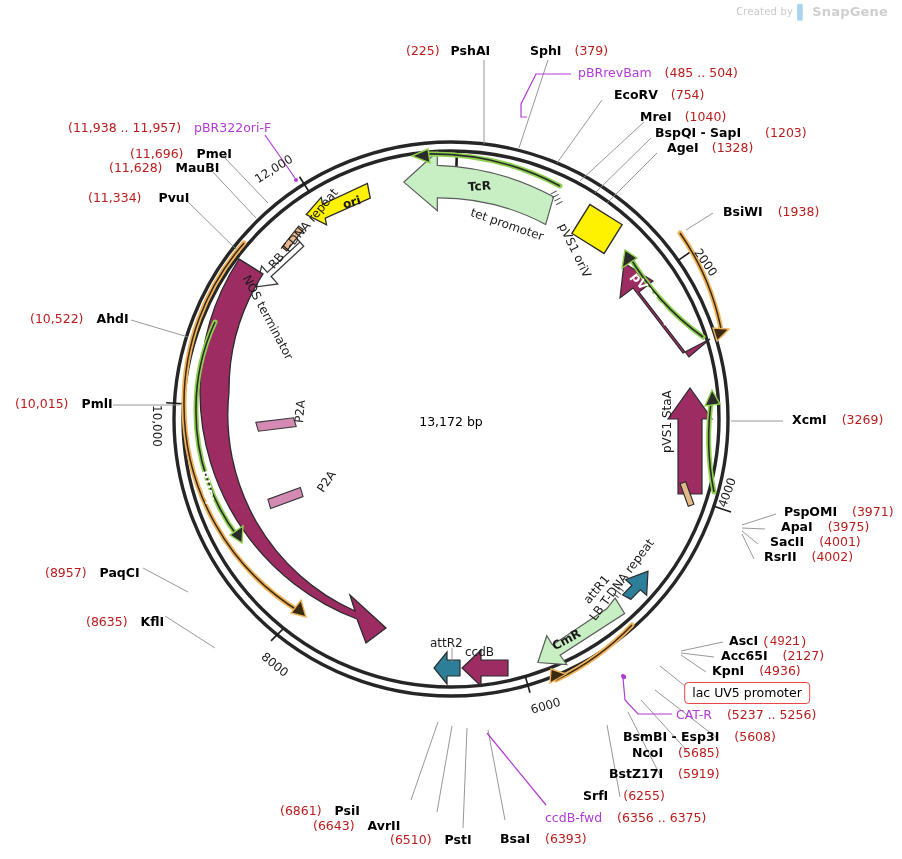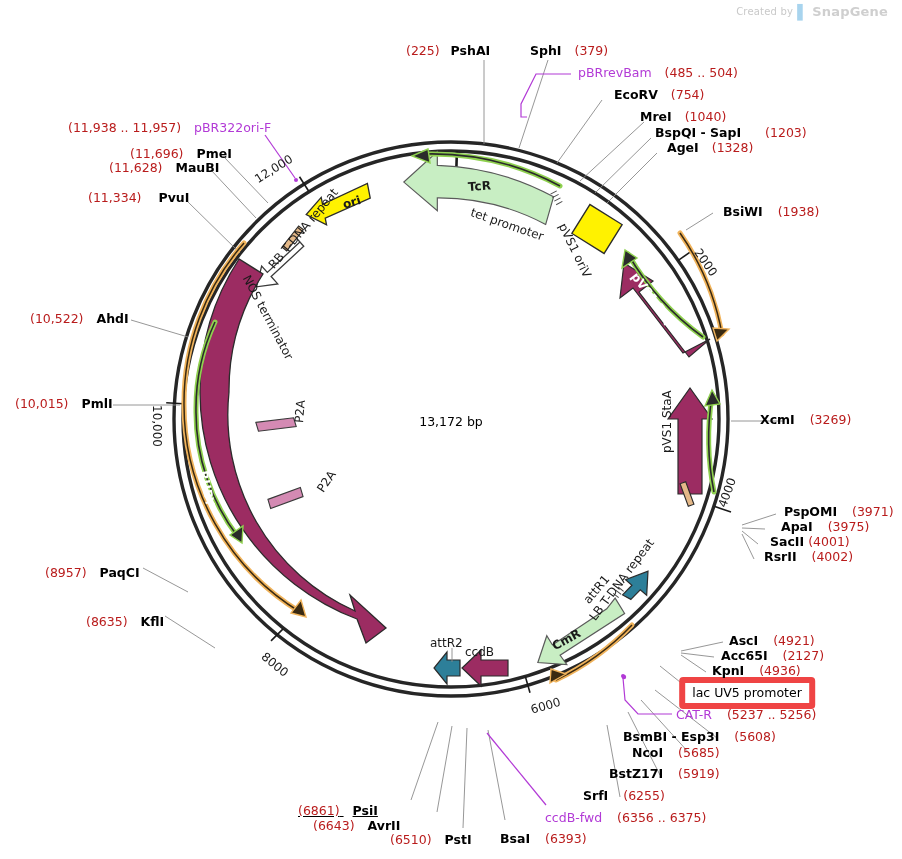--- a/index.html
+++ b/index.html
@@ -37,21 +37,21 @@
   .lbl .pos  { color: #b91c1c; }
   .primer { color: #b23ad6; }
   .primer .enz { font-weight: normal; }
 
   
   .boxlbl {
     position: absolute;
     transform: translate(-50%,-50%);
     font-size: 12.5px;
     padding: 2px 7px 3px 7px;
-    border: 6px solid #ef4444;
+    border: 1px solid #ef4444;
     border-radius: 4px;
     background: #fff;
     color: #000;
     white-space: nowrap;
   }
 
   
   #center-title {
     position: absolute; left: 451px; top: 419px;
     transform: translate(-50%,-50%);
@@ -369,45 +369,45 @@
     <span class="pos" style="margin-left:20px;">(1203)</span>
   </div>
   <div class="lbl" style="left:667px; top:142px;">
     <span class="enz">AgeI</span>
     <span class="pos" style="margin-left:9px;">(1328)</span>
   </div>
   <div class="lbl" style="left:723px; top:206px;">
     <span class="enz">BsiWI</span>
     <span class="pos" style="margin-left:11px;">(1938)</span>
   </div>
-  <div class="lbl" style="left:760px; top:414px;">
+  <div class="lbl" style="left:792px; top:414px;">
     <span class="enz">XcmI</span>
     <span class="pos" style="margin-left:11px;">(3269)</span>
   </div>
 
   <div class="lbl" style="left:784px; top:506px;">
     <span class="enz">PspOMI</span>
     <span class="pos" style="margin-left:11px;">(3971)</span>
   </div>
   <div class="lbl" style="left:781px; top:521px;">
     <span class="enz">ApaI</span>
     <span class="pos" style="margin-left:11px;">(3975)</span>
   </div>
   <div class="lbl" style="left:770px; top:536px;">
     <span class="enz">SacII</span>
-    <span class="pos" style="">(4001)</span>
+    <span class="pos" style="margin-left:11px;">(4001)</span>
   </div>
   <div class="lbl" style="left:764px; top:551px;">
     <span class="enz">RsrII</span>
     <span class="pos" style="margin-left:11px;">(4002)</span>
   </div>
 
   <div class="lbl" style="left:729px; top:635px;">
     <span class="enz">AscI</span>
-    <span class="pos" style="margin-left:11px;">(4921)</span>
+    <span class="pos" style="font-family:Liberation Mono, monospace;">(4921)</span>
   </div>
   <div class="lbl" style="left:721px; top:650px;">
     <span class="enz">Acc65I</span>
     <span class="pos" style="margin-left:11px;">(2127)</span>
   </div>
   <div class="lbl" style="left:712px; top:665px;text-align:right;">
     <span class="enz">KpnI</span>
     <span class="pos" style="margin-left:11px;">(4936)</span>
   </div>
   <div class="lbl primer" style="left:676px; top:709px;">
@@ -440,21 +440,21 @@
     <span class="pos" style="margin-left:11px;">(6393)</span>
   </div>
   <div class="lbl" style="left:390px; top:834px;">
     <span class="pos">(6510)</span>
     <span class="enz" style="margin-left:9px;">PstI</span>
   </div>
   <div class="lbl" style="left:313px; top:820px;">
     <span class="pos">(6643)</span>
     <span class="enz" style="margin-left:9px;">AvrII</span>
   </div>
-  <div class="lbl" style="left:298px; top:805px;text-decoration:underline;">
+  <div class="lbl" style="left:280px; top:805px;">
     <span class="pos">(6861)</span>
     <span class="enz" style="margin-left:9px;">PsiI</span>
   </div>
 
   <div class="lbl" style="left:86px; top:616px;">
     <span class="pos">(8635)</span>
     <span class="enz" style="margin-left:9px;">KflI</span>
   </div>
   <div class="lbl" style="left:45px; top:567px;">
     <span class="pos">(8957)</span>

